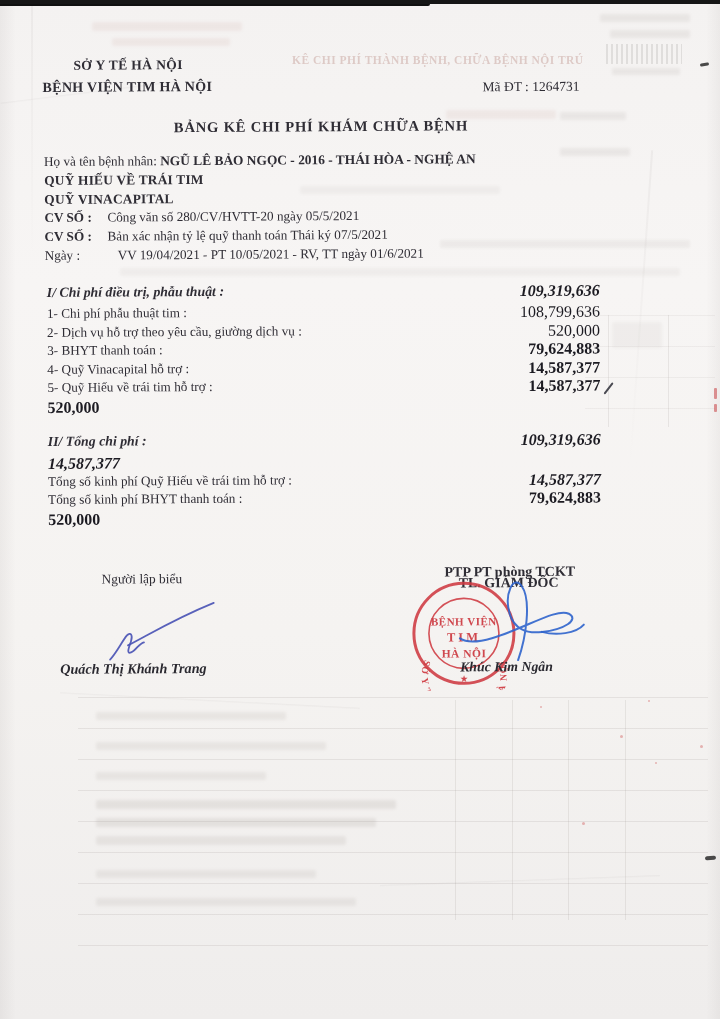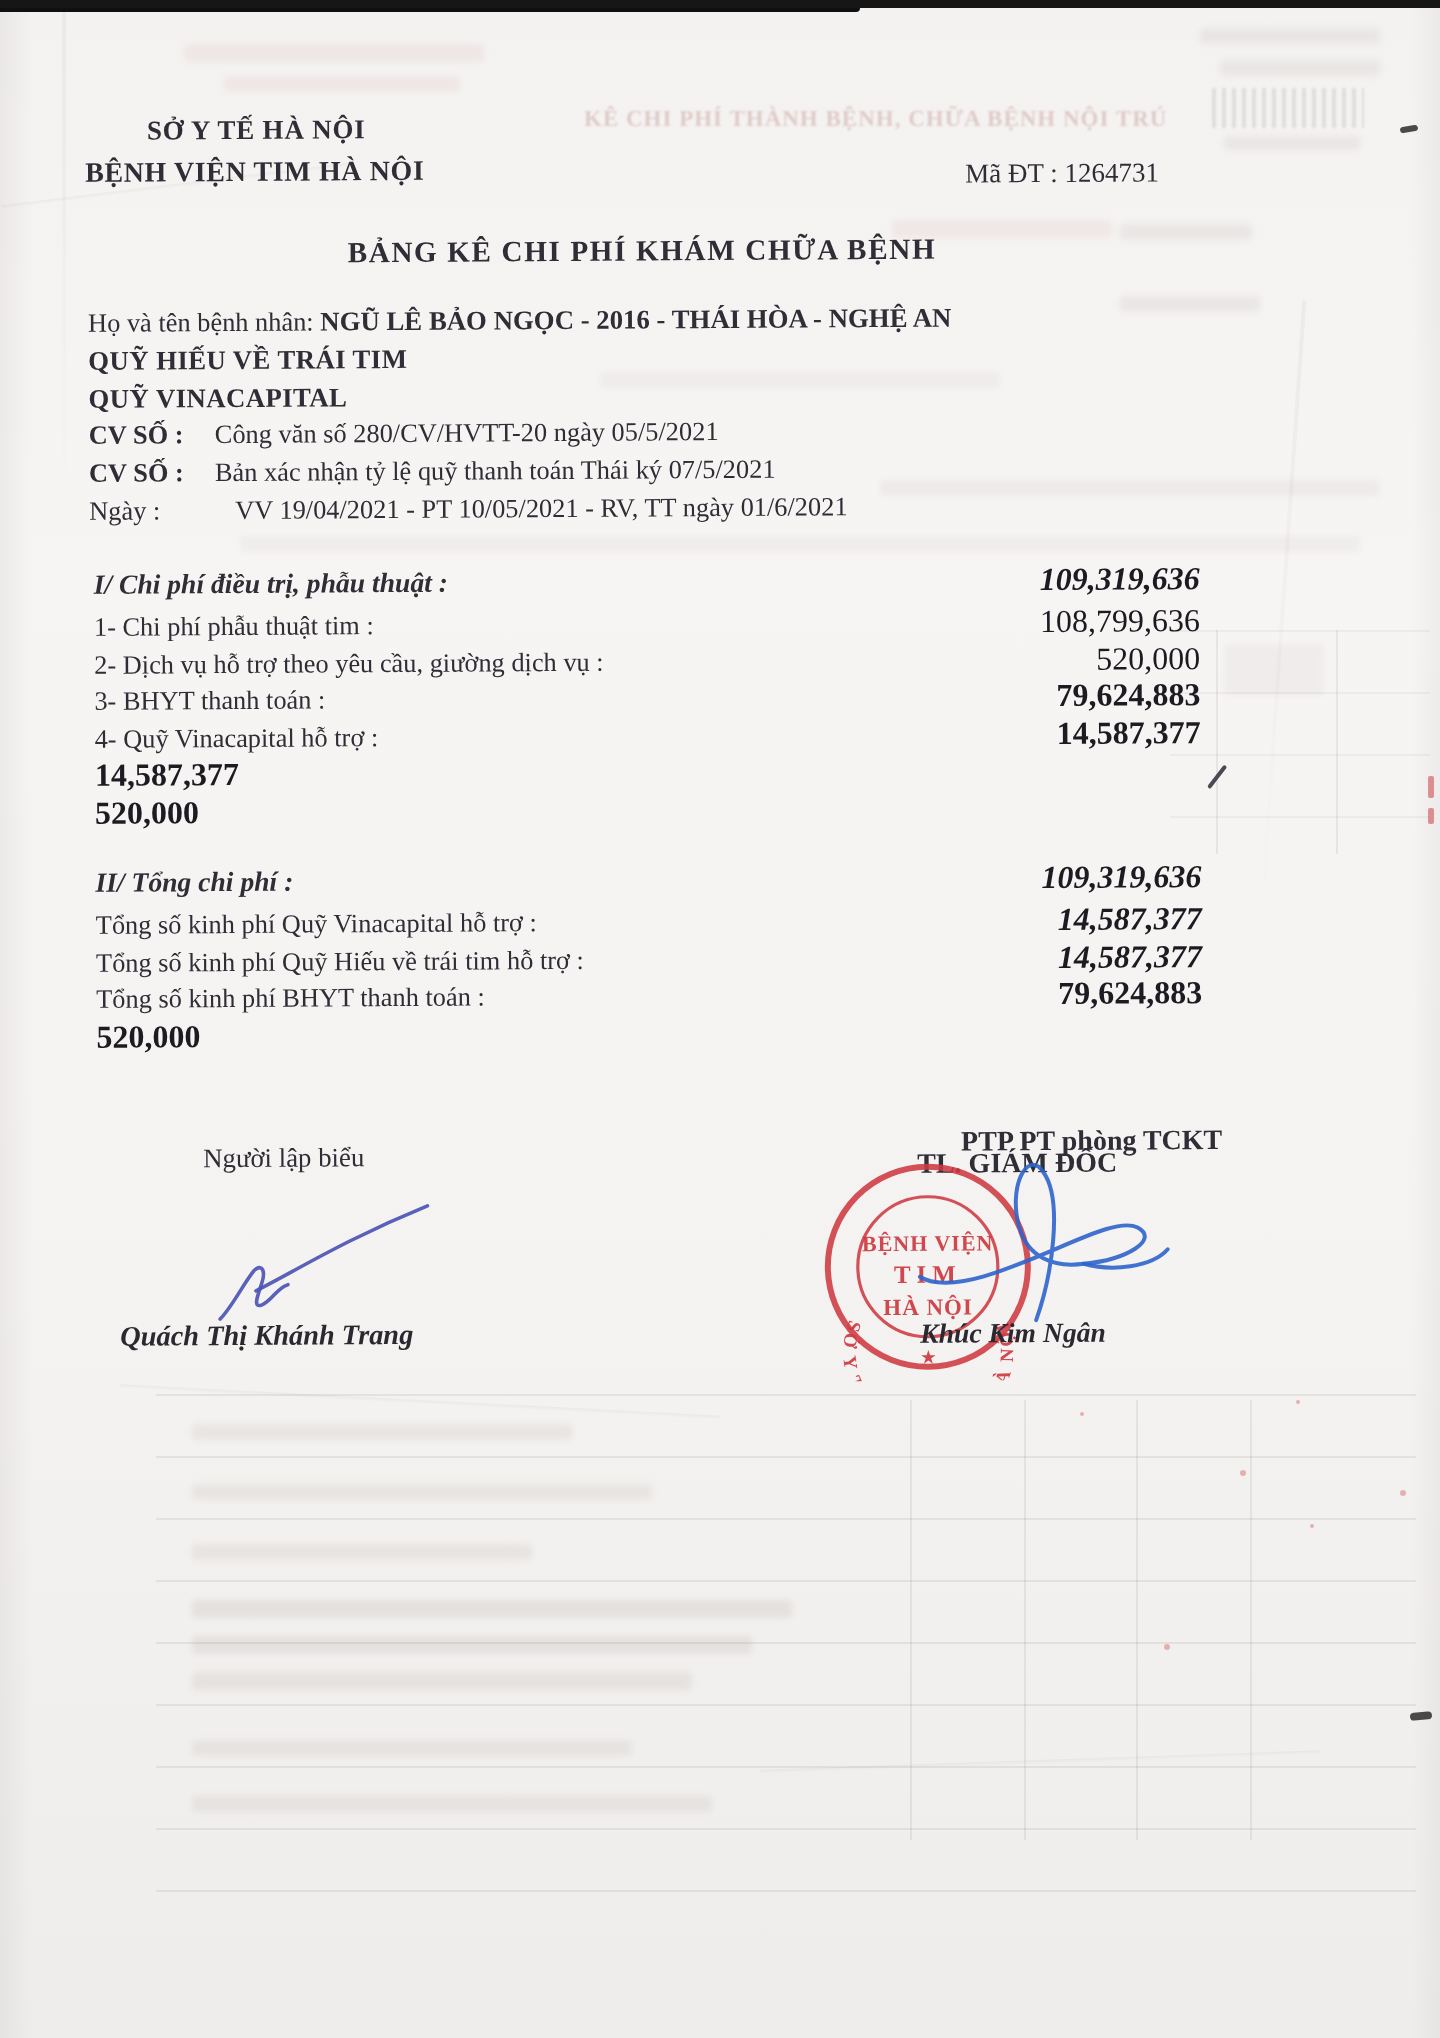--- a/index.html
+++ b/index.html
@@ -141,52 +141,52 @@
         </div>
       <div class="fee-row">
         <span class="lbl">3- BHYT thanh toán :</span>
         <span class="val v-b">79,624,883</span>
         </div>
       <div class="fee-row">
         <span class="lbl">4- Quỹ Vinacapital hỗ trợ :</span>
         <span class="val v-b">14,587,377</span>
         </div>
       <div class="fee-row">
+        <span class="lbl">5- Quỹ Hiếu về trái tim hỗ trợ :</span>
         <span class="val v-b">14,587,377</span>
         </div>
       <div class="fee-row">
         <span class="val v-b">520,000</span>
         </div>
     </div>
     <div class="penslash" style="left:601px;top:389px;"></div>
 
     <div class="fees" style="left:47px;top:432px;">
       <div class="fee-head">
         <span class="lbl bi">II/ Tổng chi phí  :</span>
         <span class="val v-bi">109,319,636</span>
       </div>
       <div class="fee-row">
-        <span class="lbl">Tổng số kinh phí Quỹ Vinacapital hỗ trợ :</span>
         <span class="val v-bi">14,587,377</span>
         </div>
       <div class="fee-row">
         <span class="lbl">Tổng số kinh phí Quỹ Hiếu về trái tim hỗ trợ :</span>
         <span class="val v-bi">14,587,377</span>
         </div>
       <div class="fee-row">
         <span class="lbl">Tổng số kinh phí BHYT thanh toán :</span>
         <span class="val v-b">79,624,883</span>
         </div>
       <div class="fee-row">
         <span class="val v-b">520,000</span>
         </div>
     </div>
 
     <div class="abs sig-title sig-bold" style="left:457px;top:576px;font-size:14px;">TL. GIÁM ĐỐC</div>
-    <div class="abs sig-title sig-bold" style="left:443px;top:565px;font-size:14px;margin-left:36px;">PTP PT phòng TCKT</div>
+    <div class="abs sig-title sig-bold" style="left:443px;top:565px;font-size:14px;">PTP PT phòng TCKT</div>
     <div class="abs sig-title" style="left:100px;top:570px;">Người lập biểu</div>
 
     <svg class="abs" style="left:106px;top:596px;" width="112" height="66" viewBox="0 0 112 66">
       <path d="M 20,48 C 40,38 66,22 106,6" fill="none" stroke="#4b55b5" stroke-width="1.8" stroke-linecap="round" opacity=".92"></path>
       <path d="M 2,62 C 8,56 14,44 19,38 C 23,34 25,38 23,44 C 21,50 18,57 23,55 C 28,53 31,46 36,45" fill="none" stroke="#4b55b5" stroke-width="1.8" stroke-linecap="round" opacity=".92"></path>
     </svg>
     <div class="abs sig-name" style="left:58px;top:659px;">Quách Thị Khánh Trang</div>
 
     <svg class="abs" style="left:402px;top:579px;" width="120" height="112" viewBox="0 0 120 112">
       <g fill="none" stroke="#cf3a41" opacity=".88">

